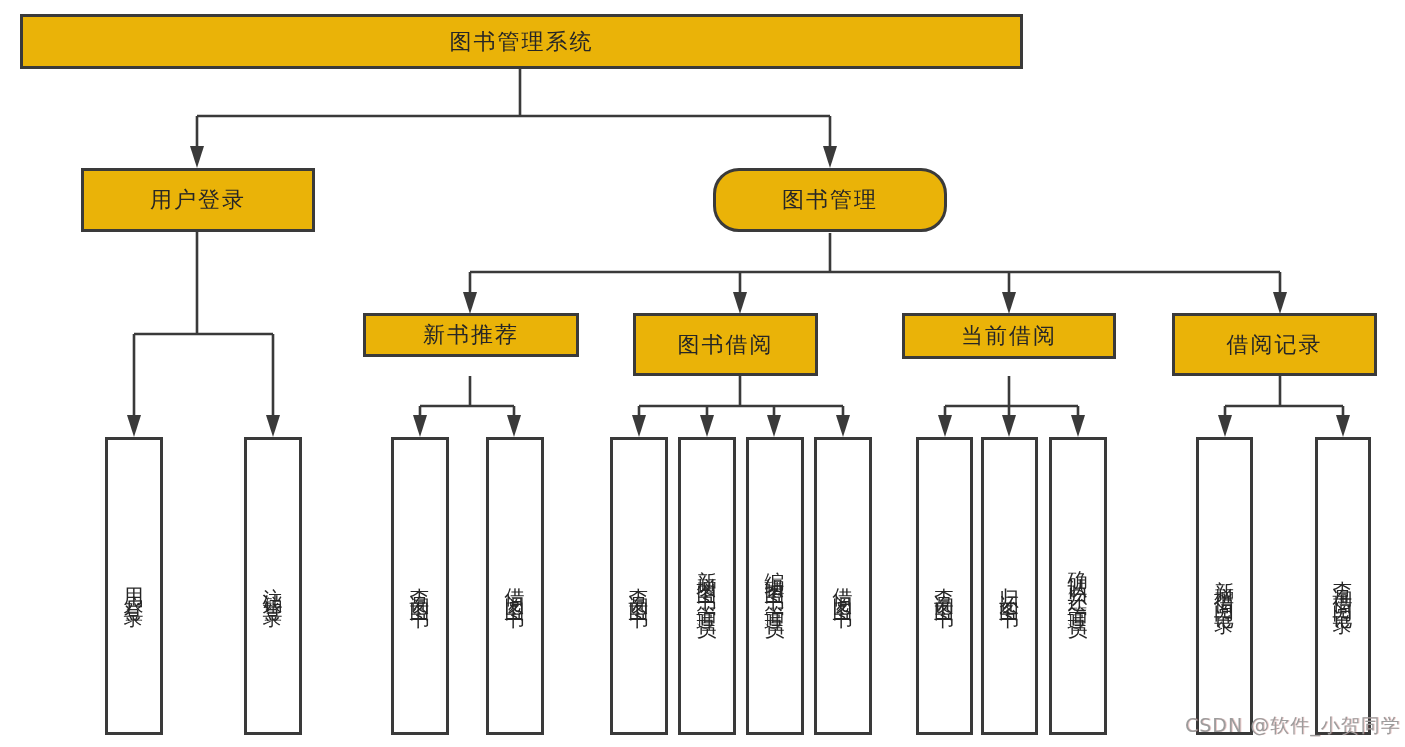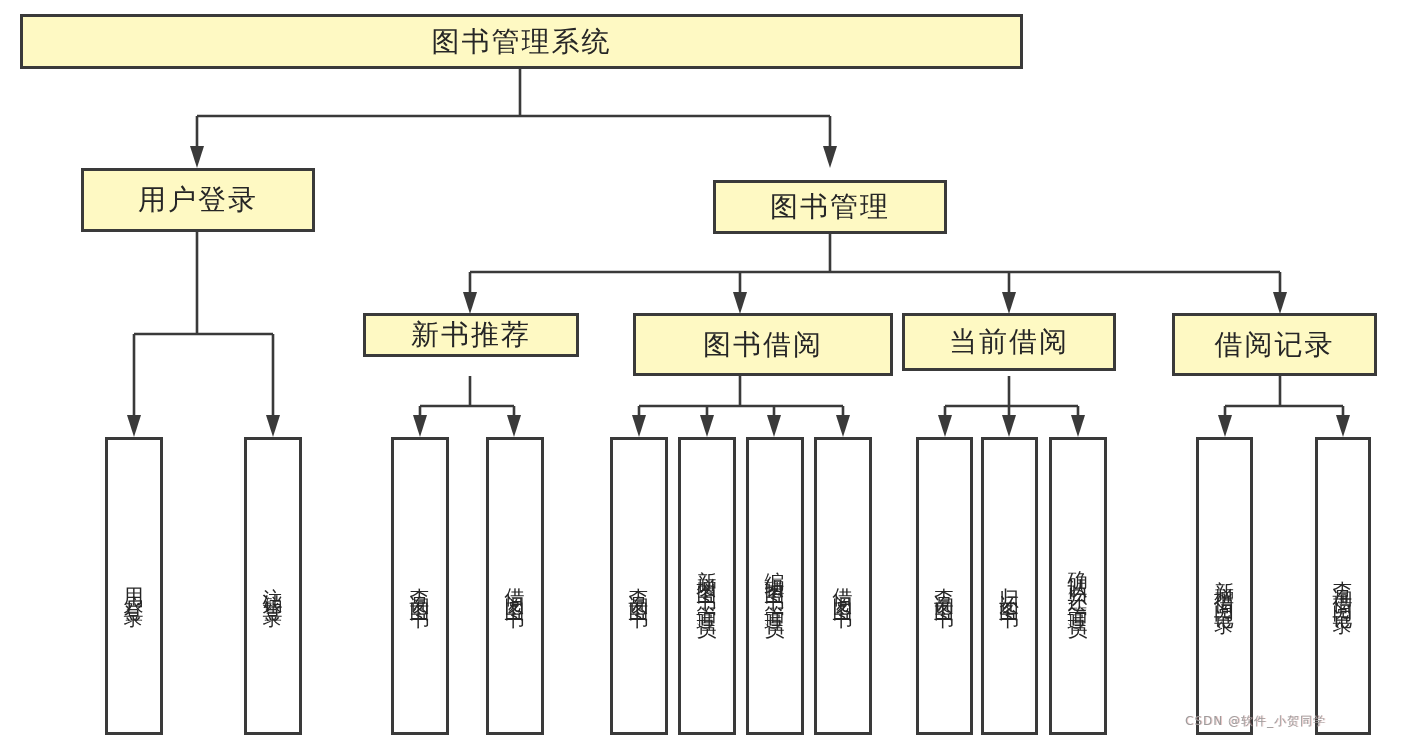--- a/index.html
+++ b/index.html
@@ -17,24 +17,24 @@
     background:var(--bg);
     overflow:hidden;
   }
   .connectors{position:absolute;left:0;top:0;z-index:1;}
   .connectors path{stroke:var(--line);stroke-width:2.6;fill:none;}
   .connectors polygon{fill:var(--line);stroke:none;}
   .node{
     position:absolute;
     box-sizing:border-box;
     border:3px solid var(--line);
-    background:#fef9c3;
+    background:#eab308;
     display:flex;align-items:center;justify-content:center;
     color:var(--text);
-    font-size:28px;
+    font-size:22px;
     letter-spacing:2px;
     z-index:2;
     white-space:nowrap;
   }
   .leaf{
     position:absolute;
     box-sizing:border-box;
     border:3px solid var(--line);
     background:#fff;
     display:flex;align-items:center;justify-content:center;
@@ -45,21 +45,21 @@
   .leaf span{
     writing-mode:vertical-rl;
     text-orientation:upright;
     letter-spacing:0.35em;
     line-height:1;
   }
   .watermark{
     position:absolute;
     z-index:5;
     color:var(--watermark);
-    font-size:12px;
+    font-size:19px;
     letter-spacing:1px;
     white-space:nowrap;
     text-shadow:1px 0 0 rgba(205,110,110,0.35);
   }
 </style>
 </head>
 <body>
 
 <div class="canvas">
 
@@ -95,25 +95,25 @@
     <polygon points="1071,415 1085,415 1078,437"></polygon>
 
     <path d="M1280 376 V406 M1225 406 H1343 M1225 406 V416 M1343 406 V416"></path>
     <polygon points="1218,415 1232,415 1225,437"></polygon>
     <polygon points="1336,415 1350,415 1343,437"></polygon>
   </svg>
 
   <div class="node" style="left:20px;top:14px;width:1003px;height:55px;">图书管理系统</div>
 
   <div class="node" style="left:81px;top:168px;width:234px;height:64px;">用户登录</div>
-  <div class="node" style="left:713px;top:180px;width:234px;height:54px;">图书管理</div>
+  <div class="node" style="left:713px;top:168px;width:234px;height:64px;border-radius:26px;">图书管理</div>
 
   <div class="node" style="left:363px;top:313px;width:216px;height:44px;">新书推荐</div>
-  <div class="node" style="left:633px;top:313px;width:260px;height:63px;">图书借阅</div>
-  <div class="node" style="left:902px;top:313px;width:214px;height:58px;">当前借阅</div>
+  <div class="node" style="left:633px;top:313px;width:185px;height:63px;">图书借阅</div>
+  <div class="node" style="left:902px;top:313px;width:214px;height:46px;">当前借阅</div>
   <div class="node" style="left:1172px;top:313px;width:205px;height:63px;">借阅记录</div>
 
   <div class="leaf" style="left:105px;top:437px;width:58px;height:298px;">
     <span>用户登录</span>
   </div>
   <div class="leaf" style="left:244px;top:437px;width:58px;height:298px;">
     <span>注销登录</span>
   </div>
 
   <div class="leaf" style="left:391px;top:437px;width:58px;height:298px;">

